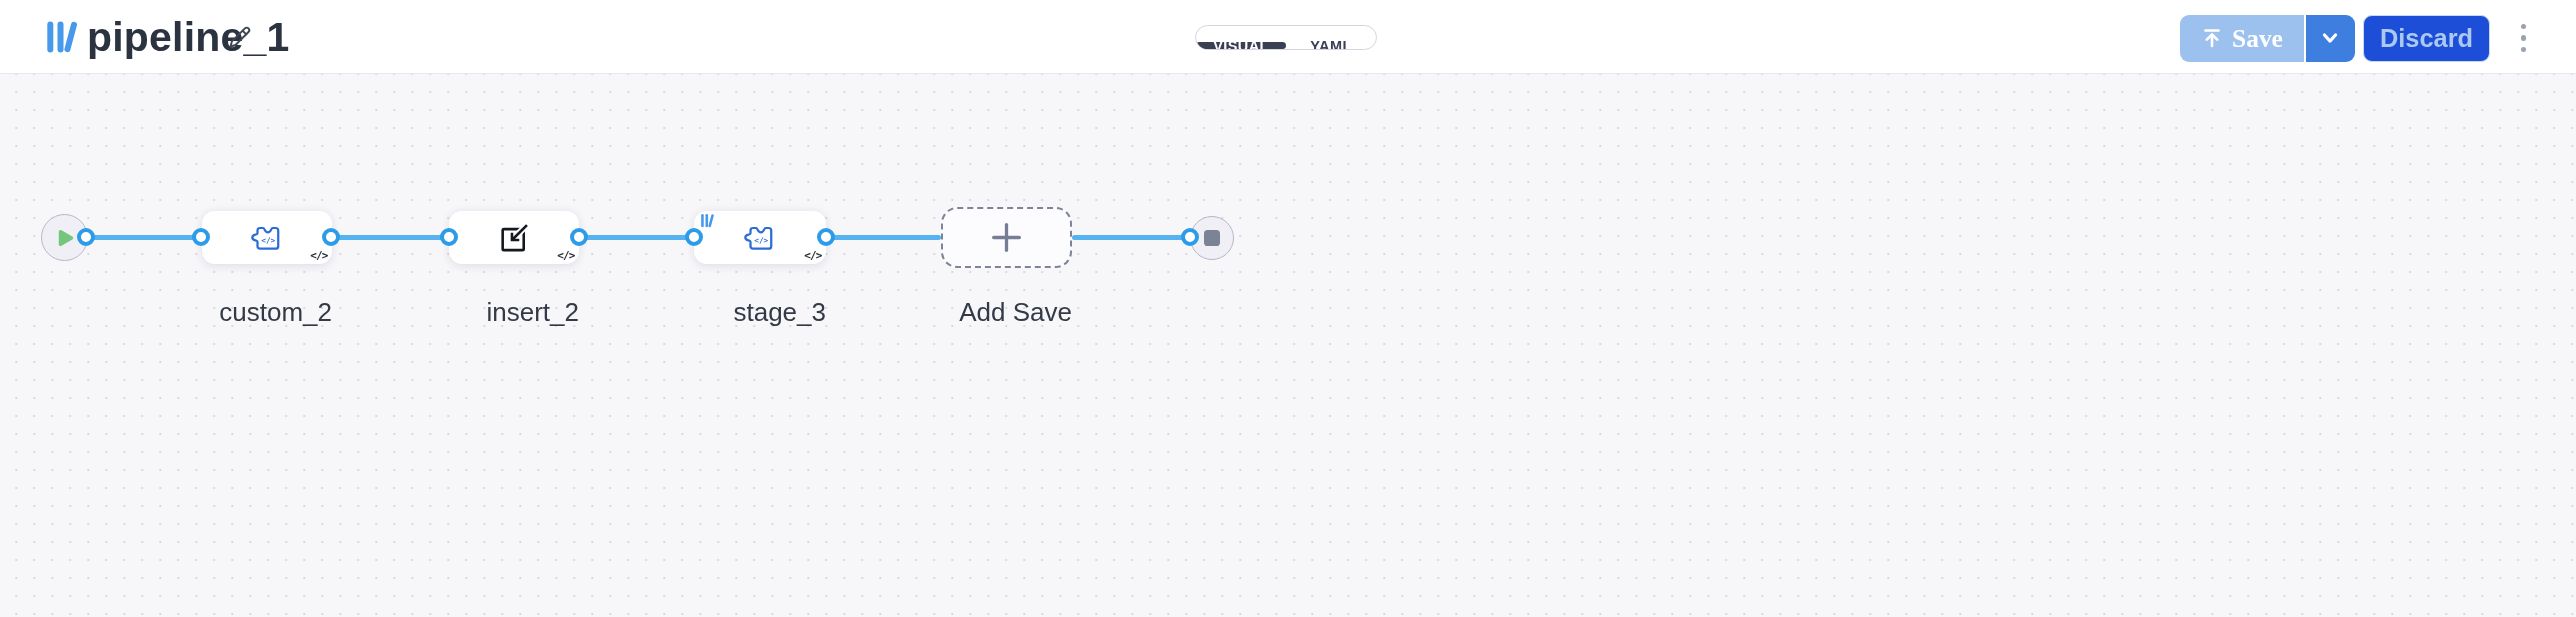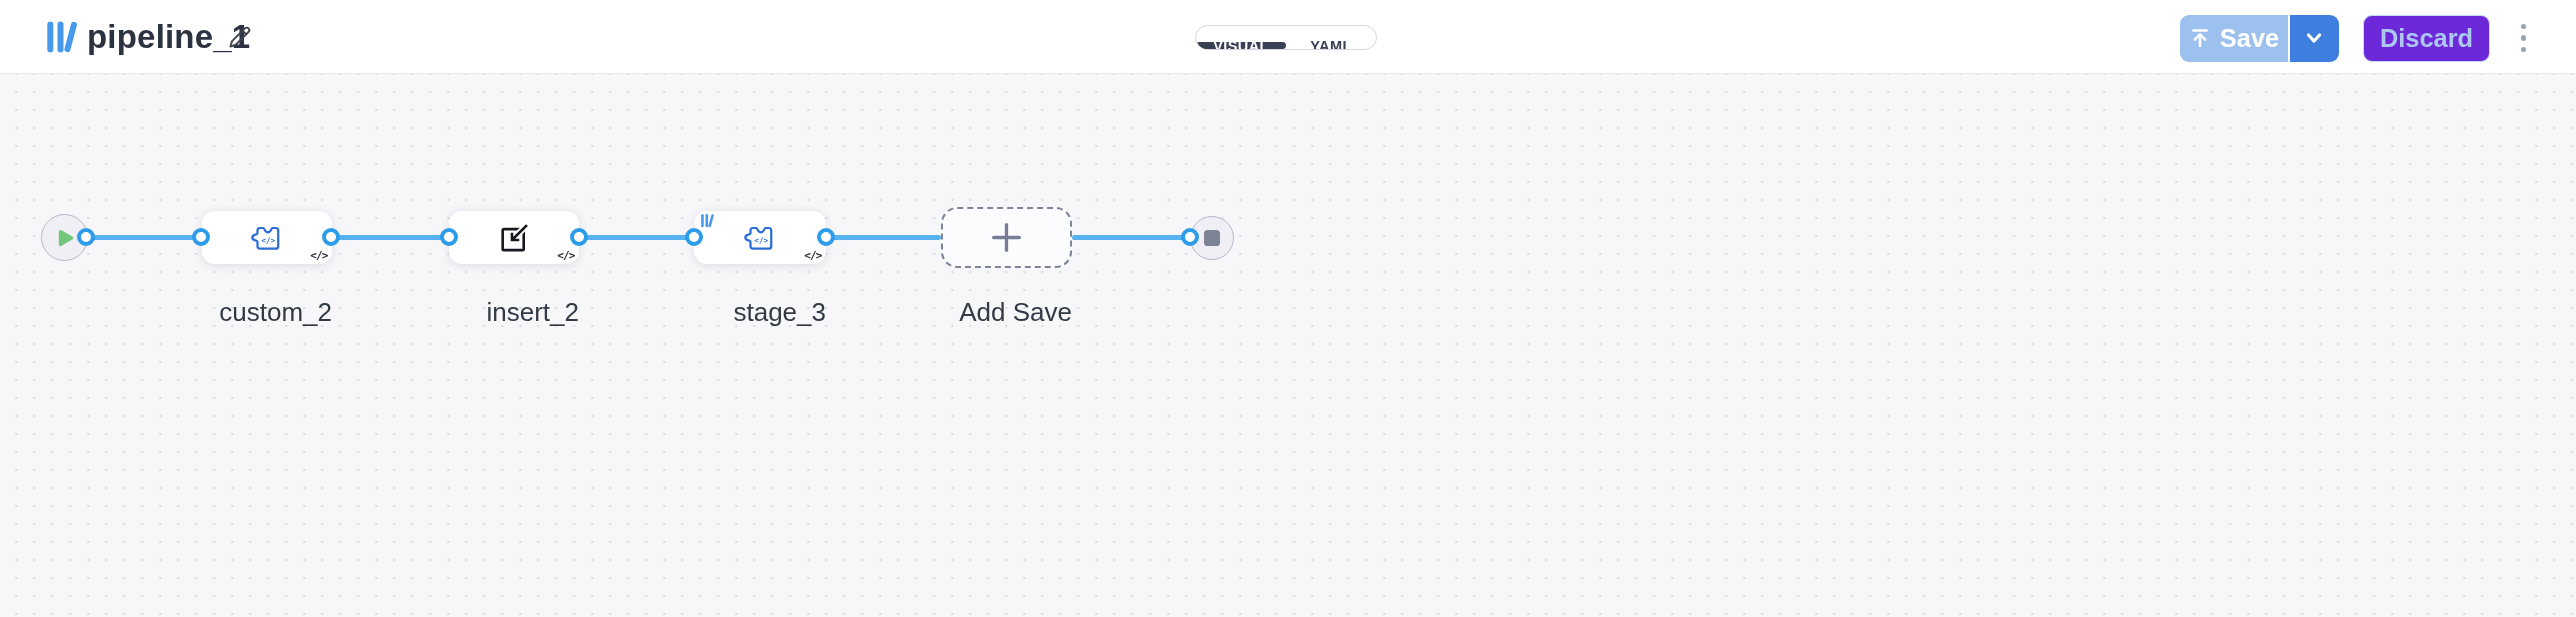--- a/index.html
+++ b/index.html
@@ -13,44 +13,44 @@
   html,body{width:2576px;height:617px;overflow:hidden;background:#fff;
     font-family:"Liberation Sans","DejaVu Sans",sans-serif;}
   .page{position:relative;width:2576px;height:617px;}
   .top-hairline{position:absolute;top:2.7px;left:0;width:100%;height:0.9px;background:#ededf1;}
 
   
   .header{position:absolute;top:0;left:0;width:100%;height:74px;background:#fff;
     border-bottom:0.9px solid #e7e7ec;z-index:5;}
   .logo{position:absolute;left:44px;top:19px;width:33px;height:36px;}
   .page-title{position:absolute;left:87px;top:0;height:68px;line-height:74px;
-    font-size:33px;font-weight:bold;color:var(--title-dark);letter-spacing:0.2px;}
+    font-size:41px;font-weight:bold;color:var(--title-dark);letter-spacing:0.2px;}
   .edit-btn{position:absolute;left:225px;top:23.6px;width:29px;height:29px;border:none;background:transparent;cursor:pointer;}
   .version-btn{position:absolute;left:278px;top:18px;width:173px;height:40px;background:#fff;
     border:1.5px solid var(--version-border);border-radius:9px;display:flex;align-items:center;
     padding:0 12.7px 0 22px;gap:11px;cursor:pointer;}
   .version-label{font-size:24.5px;color:var(--accent-blue);}
   .stable-badge{background:var(--stable-bg);color:var(--stable-text);font-size:17px;font-weight:bold;
     letter-spacing:0.5px;border-radius:5.4px;padding:2.7px 10px;line-height:1;display:inline-block;}
   .version-caret{color:#2558b8;display:flex;margin-left:1.8px;}
 
   .view-toggle{position:absolute;left:1195px;top:25.4px;width:182px;height:24.5px;border:1.4px solid #d4d6dd;
     border-radius:12.7px;background:#fff;display:flex;overflow:hidden;}
   .toggle-opt{flex:1;display:flex;align-items:center;justify-content:center;font-size:14.5px;font-weight:bold;
     letter-spacing:0.4px;color:var(--toggle-dark);cursor:pointer;border-radius:12.7px;margin-top:16px;}
   .toggle-opt.active{background:var(--toggle-dark);color:#fff;}
 
   .save-split{position:absolute;left:2180px;top:14.5px;height:47px;display:flex;border-radius:9px;overflow:hidden;}
-  .save-main{width:108px;background:var(--save-disabled);color:#fff;border:none;font-size:25.4px;font-weight:bold;
+  .save-main{width:124px;background:var(--save-disabled);color:#fff;border:none;font-size:25.4px;font-weight:bold;
     display:flex;align-items:center;justify-content:center;gap:9px;cursor:default;
-    font-family:Liberation Sans, sans-serif;}
+    font-family:Liberation Serif, serif;}
   .save-divider{width:1.8px;background:#fff;}
   .save-caret{width:49px;background:var(--save-enabled);border:none;color:#fff;display:flex;
     align-items:center;justify-content:center;cursor:pointer;}
-  .discard-btn{position:absolute;left:2363px;top:14.5px;width:127px;height:47px;background:#6d28d9;
+  .discard-btn{position:absolute;left:2363px;top:14.5px;width:127px;height:47px;background:#1d4ed8;
     border:1.5px solid var(--discard-border);border-radius:9px;color:var(--discard-text);
     font-size:25.4px;font-weight:bold;cursor:default;font-family:"Liberation Sans","DejaVu Sans",sans-serif;}
   .kebab-btn{position:absolute;left:2509px;top:18px;width:29px;height:40px;background:transparent;border:none;
     display:flex;flex-direction:column;align-items:center;justify-content:center;gap:6.4px;cursor:pointer;}
   .kebab-btn i{width:5.4px;height:5.4px;border-radius:50%;background:#9aa2b0;display:block;}
 
   
   .canvas{position:absolute;top:74px;left:0;width:2576px;height:543px;background:var(--canvas-bg);
     background-image:radial-gradient(circle,var(--canvas-dot) 1.5px,transparent 1.5px);
     background-size:18px 18px;background-position:7.3px 9px;}

